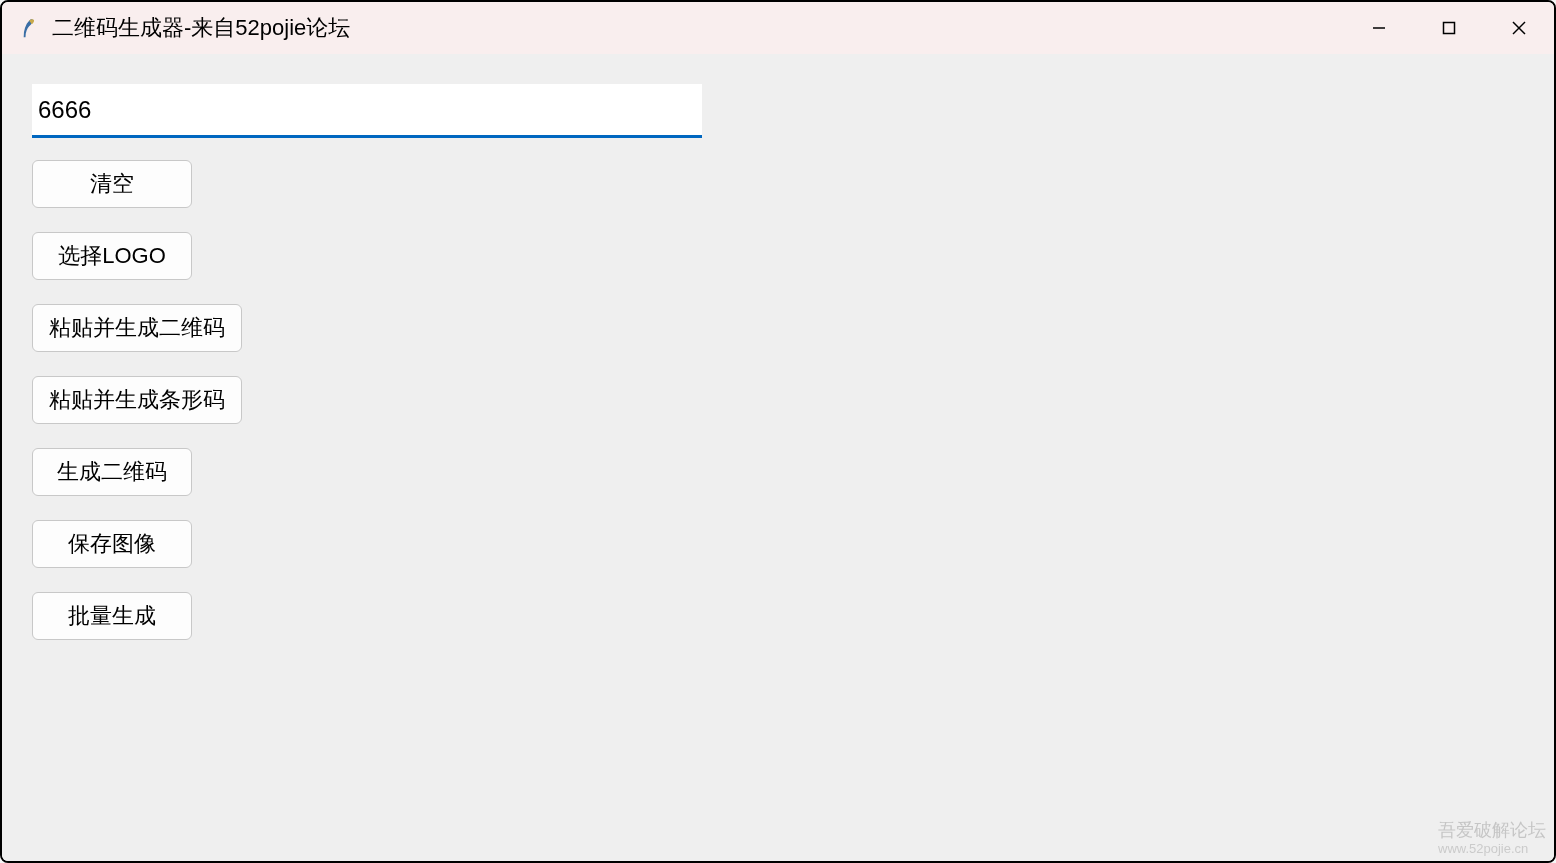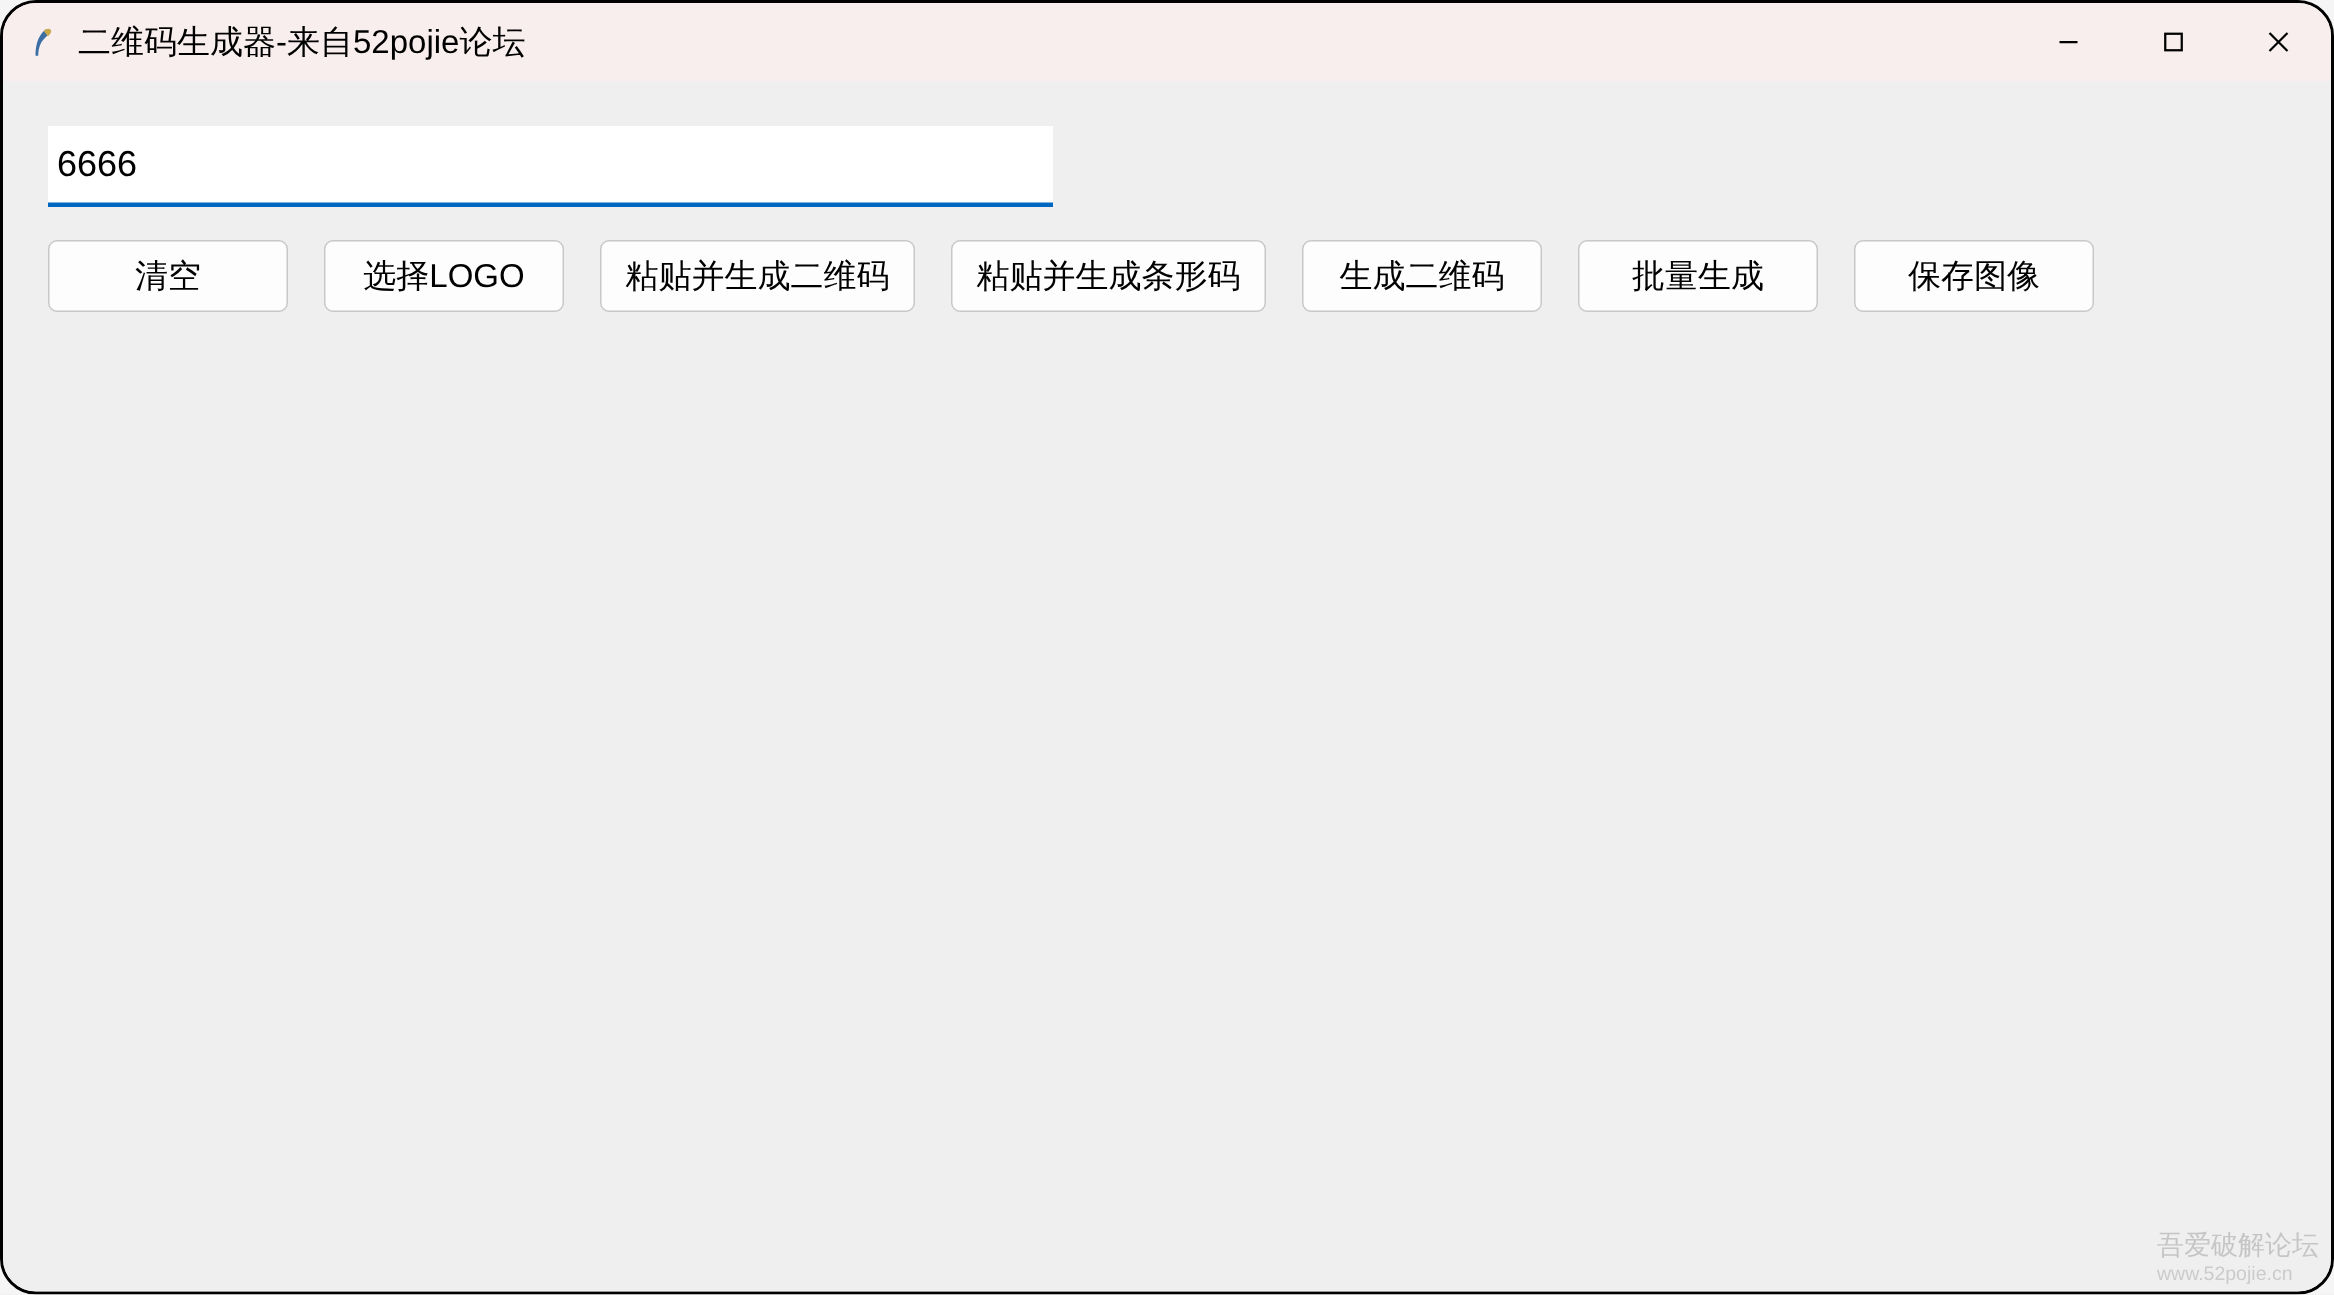--- a/index.html
+++ b/index.html
@@ -15,21 +15,21 @@
       overflow: hidden;
       position: relative;
     }
     .window {
       position: absolute;
       top: 0;
       left: 0;
       right: 0;
       bottom: 0;
       border: 2px solid #000;
-      border-radius: 24px;
+      border-radius: 8px;
       overflow: hidden;
       background: #efefef;
     }
     .titlebar {
       height: 52px;
       background: #f9eeee;
       display: flex;
       align-items: center;
       padding-left: 18px;
       position: relative;
@@ -77,21 +77,21 @@
       border-bottom: 3px solid #0067c0;
       font-size: 24px;
       padding: 4px 6px;
       outline: none;
       color: #000;
       display: block;
     }
     .btn-stack {
       margin-top: 22px;
       display: flex;
-      flex-direction: row;
+      flex-direction: column;
       gap: 24px;
       align-items: flex-start;
     }
     .btn {
       background: #fdfdfd;
       border: 1px solid #c8c8c8;
       border-radius: 6px;
       font-size: 22px;
       color: #000;
       padding: 8px 16px;
@@ -151,22 +151,22 @@
 
   <div class="content">
     <input type="text" class="text-input" value="6666" style="">
 
     <div class="btn-stack">
       <button class="btn">清空</button>
       <button class="btn">选择LOGO</button>
       <button class="btn wide">粘贴并生成二维码</button>
       <button class="btn wide">粘贴并生成条形码</button>
       <button class="btn">生成二维码</button>
+      <button class="btn">保存图像</button>
       <button class="btn">批量生成</button>
-      <button class="btn">保存图像</button>
     </div>
   </div>
 </div>
 
 <div class="watermark">
   <div>吾爱破解论坛</div>
   <div class="sub">www.52pojie.cn</div>
 </div>
 
 </body></html>

